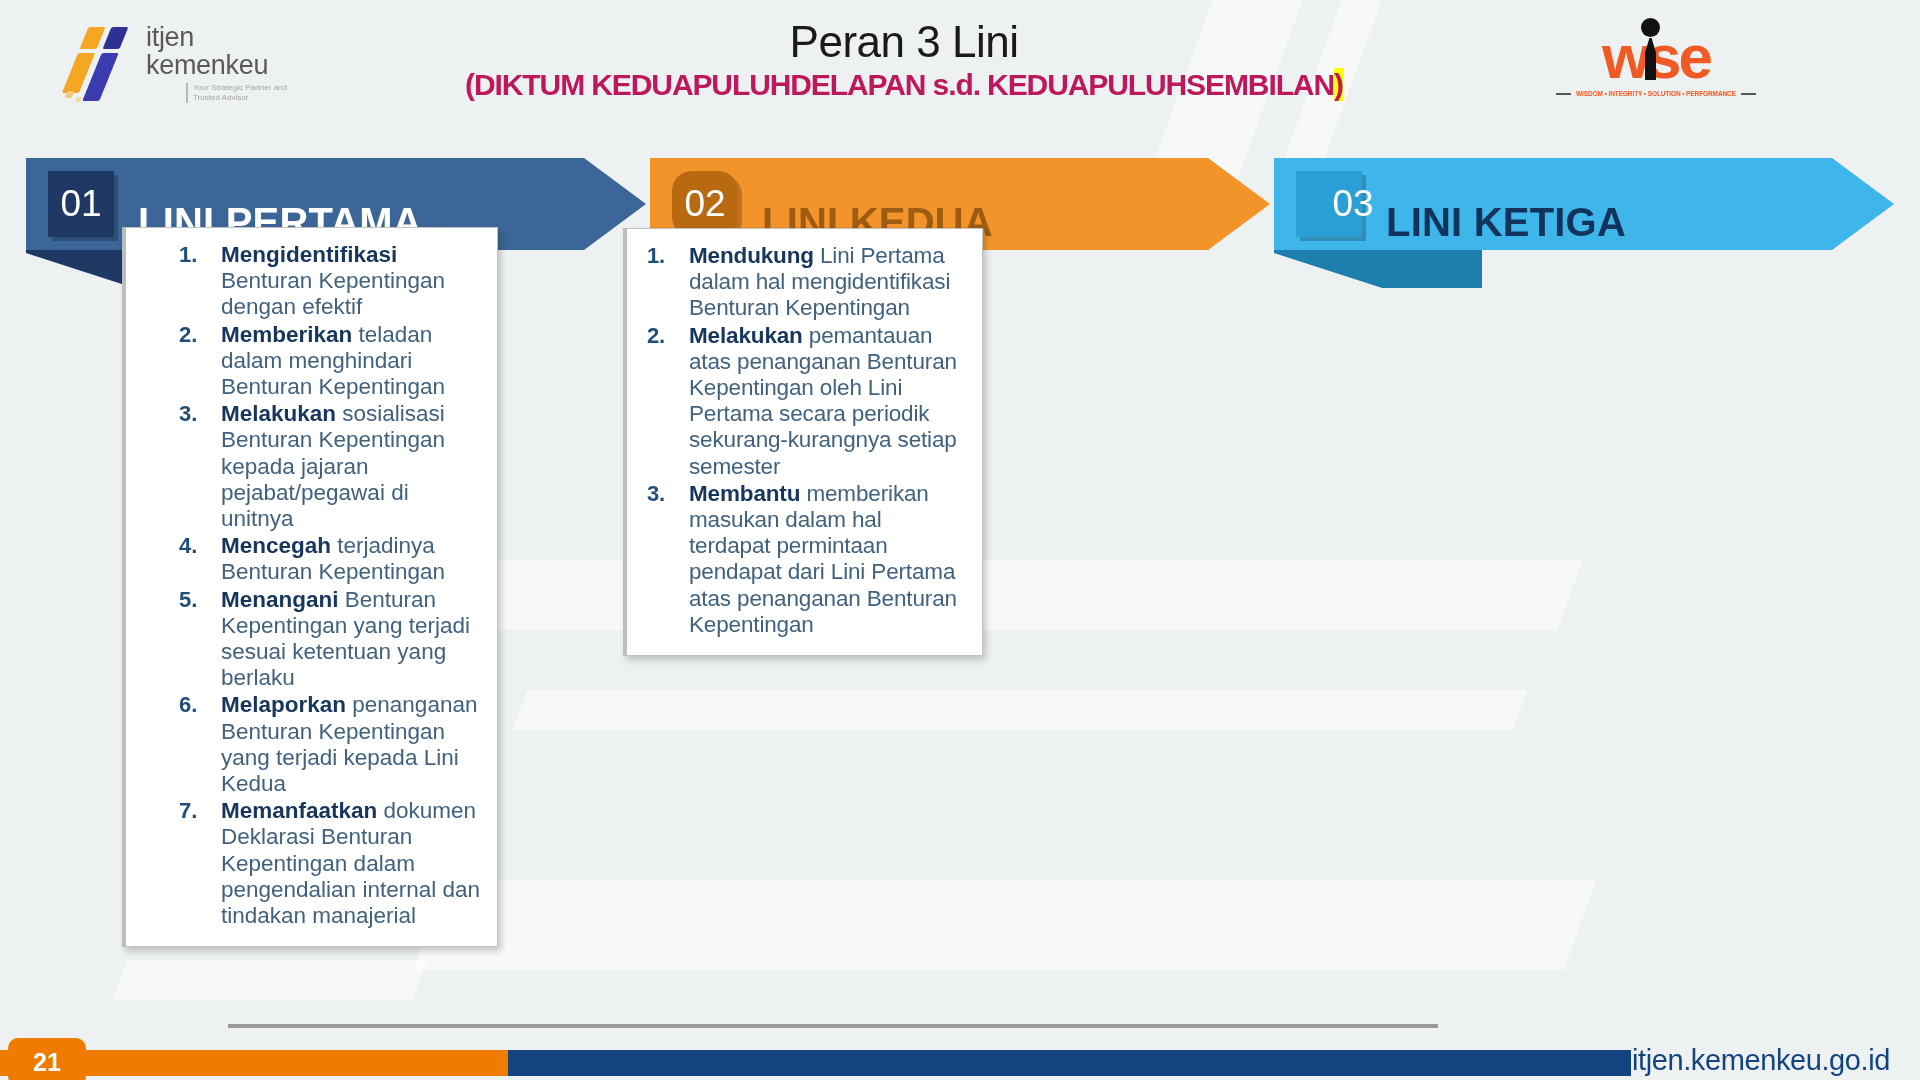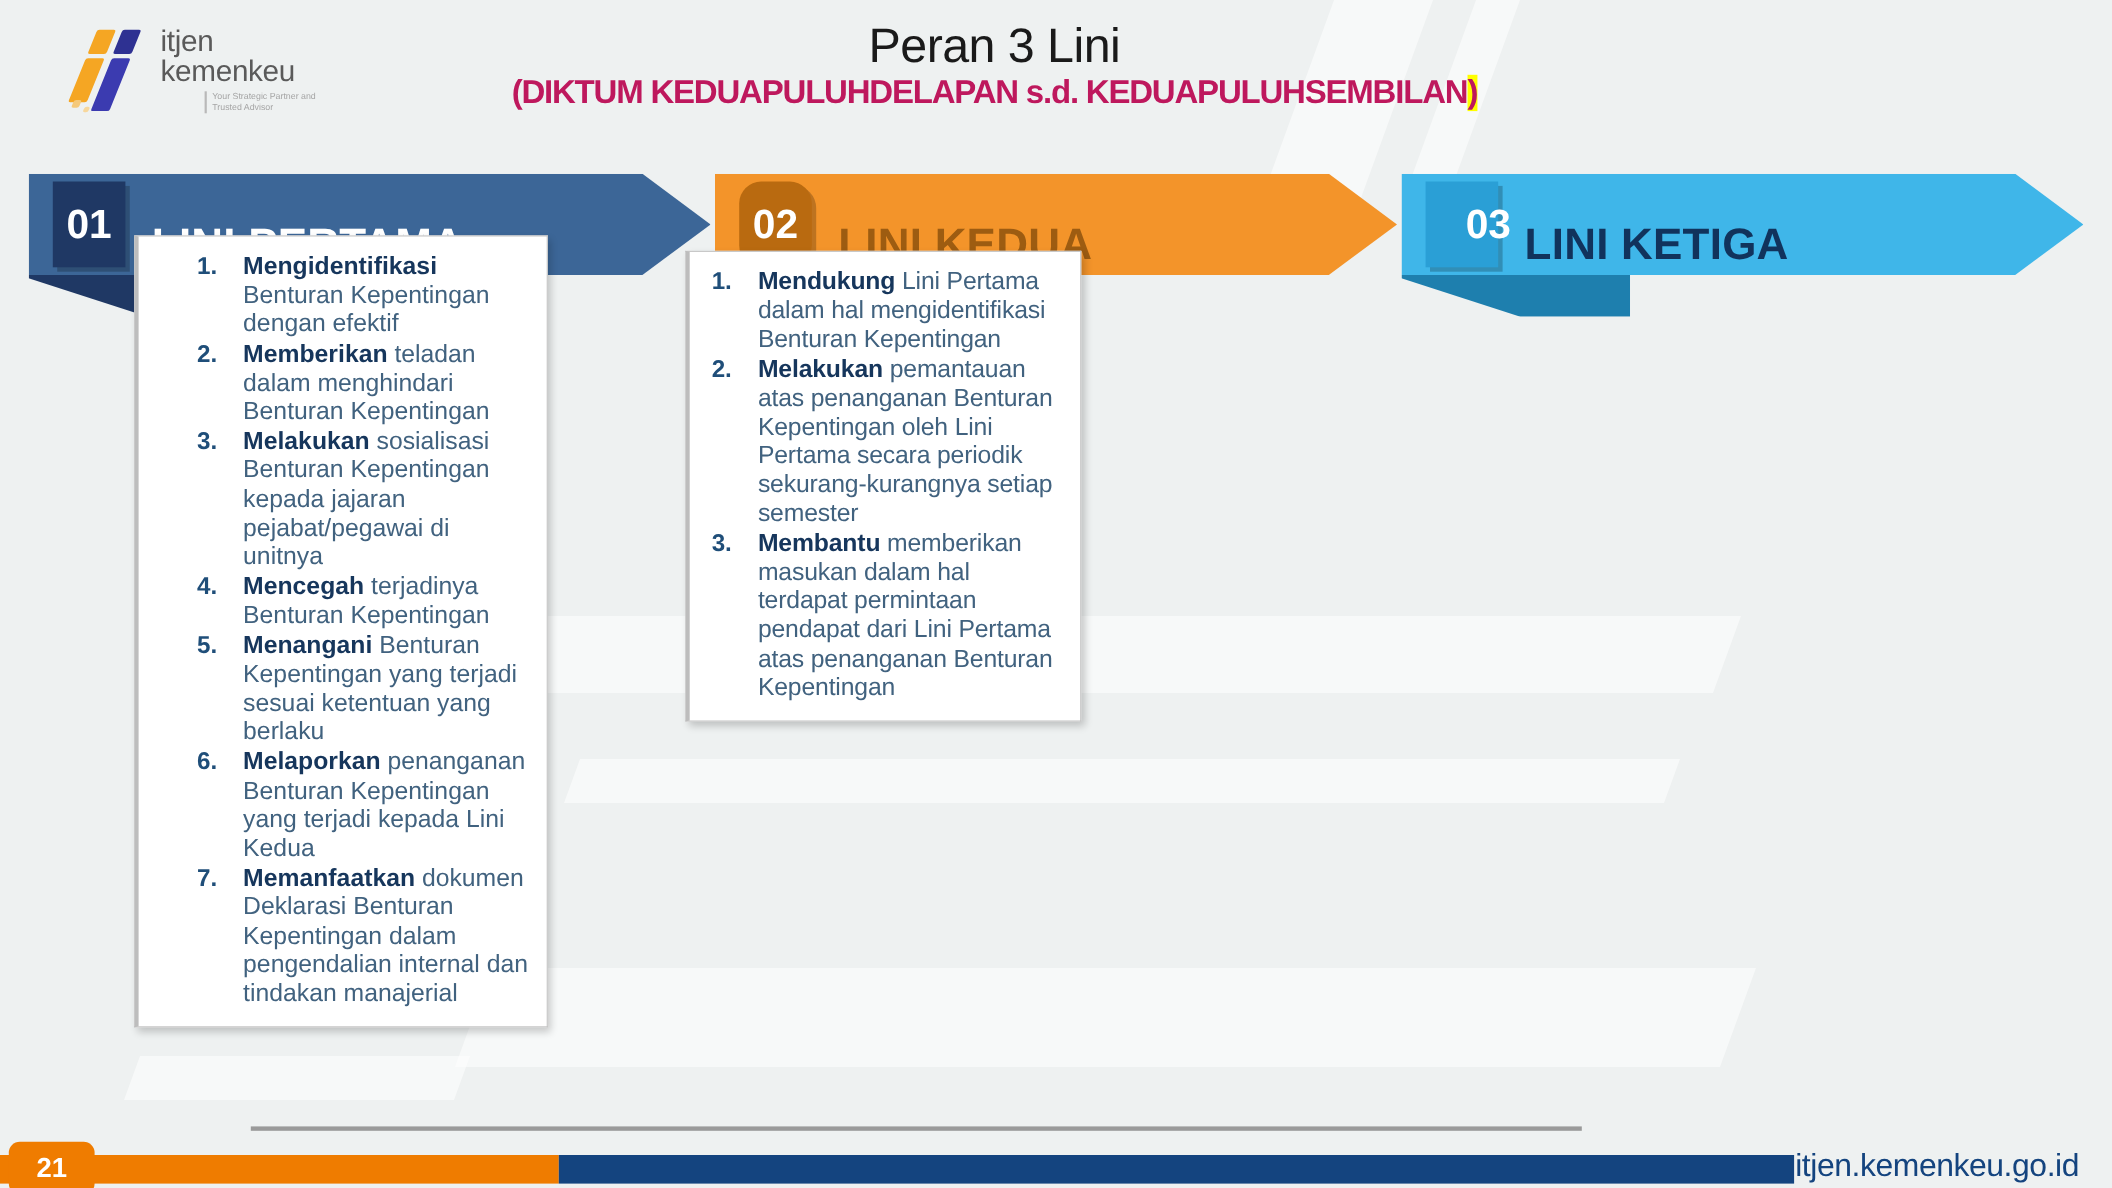--- a/index.html
+++ b/index.html
@@ -187,26 +187,26 @@
     padding-left: 22px;
     clip-path: polygon(0 0, calc(100% - 62px) 0, 100% 50%, calc(100% - 62px) 100%, 0 100%);
     z-index: 3;
   }
   .col-1 .banner { background: #3c6697; }
   .col-2 .banner { background: #f3942a; }
   .col-3 .banner { background: #3fb6e9; }
 
   .num-badge {
     width: 66px;
-    height: 78px;
+    height: 66px;
     display: flex;
     align-items: center;
     justify-content: center;
     font-size: 37px;
-    font-weight: bold;
+    font-weight: normal;
     color: #ffffff;
     flex: 0 0 auto;
     text-align: right;
   }
   .col-1 .num-badge { background: #1f3864; box-shadow: 4px 4px 0 rgba(0,0,0,.22); }
   .col-2 .num-badge { background: #b96a10; box-shadow: 4px 4px 0 rgba(0,0,0,.22); border-radius: 20px; }
   .col-3 .num-badge { background: #2a9fd6; box-shadow: 4px 4px 0 rgba(0,0,0,.22); padding-left: 48px; }
 
   .banner-label {
     margin-left: 24px;
@@ -367,32 +367,46 @@
         <div>Trusted Advisor</div>
       </div>
     </div>
   </div>
 
   <div class="title-block">
     <div class="slide-title">Peran 3 Lini</div>
     <div class="slide-subtitle"><span>(DIKTUM KEDUAPULUHDELAPAN s.d. KEDUAPULUHSEMBILAN</span><span class="hl">)</span></div>
   </div>
 
+  <div class="logo-wise">
+    <div class="wise-word">
+      <span>wse</span>
+      <span class="wise-figure">
+        <span class="head"></span>
+          <span class="body"></span>
+      </span>
+    </div>
+    <div class="wise-tag">
+      <span class="rule"></span>
+      <span class="tx">WISDOM • INTEGRITY • SOLUTION • PERFORMANCE</span>
+      <span class="rule"></span>
+    </div>
+  </div>
 
 </div>
 
 <div class="columns">
 
   <div class="col col-1">
     <div class="banner">
       <div class="num-badge">01</div>
       <div class="banner-label">LINI PERTAMA</div>
     </div>
     <div class="fold"></div>
-    <div class="card card-abs" style="left:48px; top:56px; width:376px;padding-left:37px;">
+    <div class="card card-abs" style="left:48px; top:69px; width:376px;padding-left:37px;">
       <ol class="items">
           <li><b>Mengidentifikasi</b><span> Benturan Kepentingan dengan efektif</span></li>
           <li><b>Memberikan</b><span> teladan dalam menghindari Benturan Kepentingan</span></li>
           <li><b>Melakukan</b><span> sosialisasi Benturan Kepentingan kepada jajaran pejabat/pegawai di unitnya</span></li>
           <li><b>Mencegah</b><span> terjadinya Benturan Kepentingan</span></li>
           <li><b>Menangani</b><span> Benturan Kepentingan yang terjadi sesuai ketentuan yang berlaku</span></li>
           <li><b>Melaporkan</b><span> penanganan Benturan Kepentingan yang terjadi kepada Lini Kedua</span></li>
           <li><b>Memanfaatkan</b><span> dokumen Deklarasi Benturan Kepentingan dalam pengendalian internal dan tindakan manajerial</span></li>
         </ol>
     </div>

